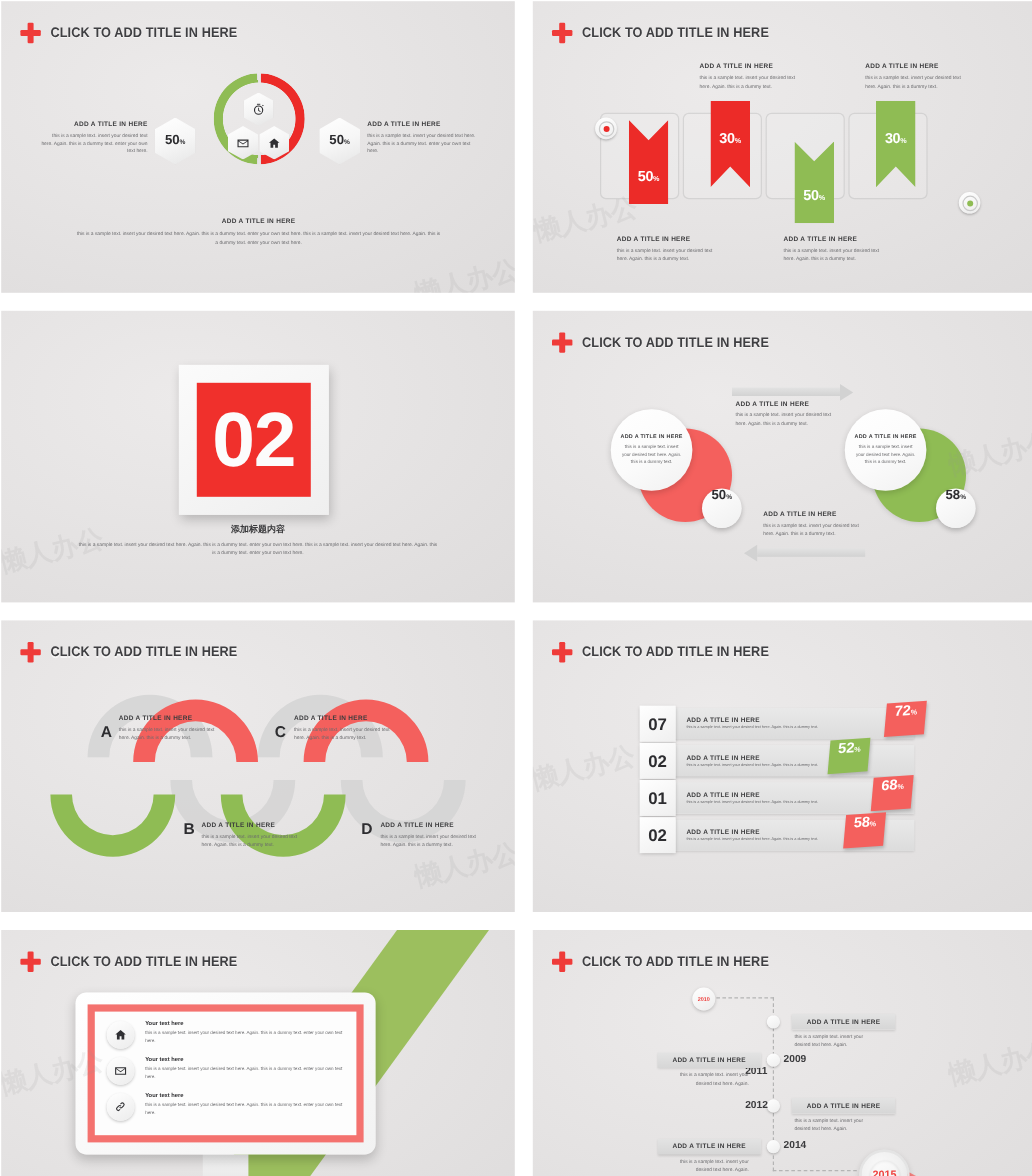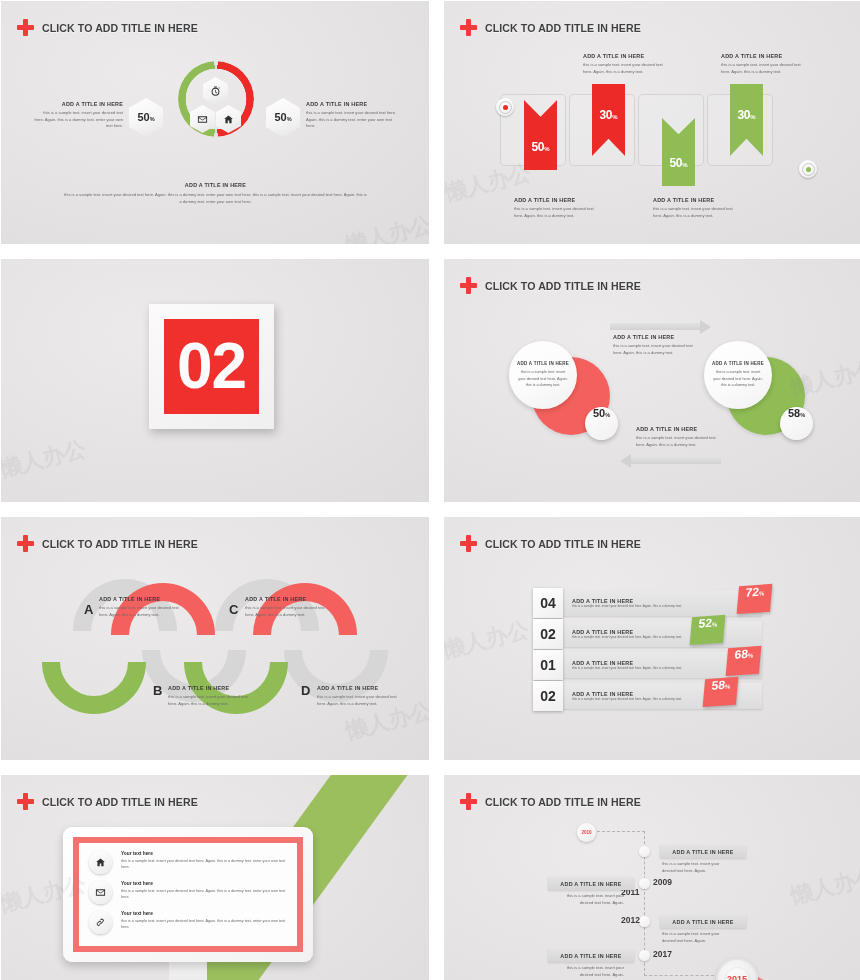--- a/index.html
+++ b/index.html
@@ -367,20 +367,24 @@
     </div>
     <div class="wm" style="left:0px; bottom:46px;">懒人办公</div>
   </div>
 
   <div class="slide">
     <div class="card02">
       <div class="inner">
         <span class="num">02</span>
       </div>
     </div>
+    <div style="position:absolute; left:64px; top:177px; width:300px; text-align:center;">
+      <div class="cn-title">添加标题内容</div>
+      <div class="body-txt" style="margin-top:5px;">this is a sample text. insert your desired text here. Again. this is a dummy text. enter your own text here. this is a sample text. insert your desired text here. Again. this is a dummy text. enter your own text here.</div>
+    </div>
     <div class="wm" style="left:-2px; bottom:28px;">懒人办公</div>
   </div>
 
   <div class="slide">
     <div class="hdr">
       <span class="cross"></span>
       <span class="hdr-title">CLICK TO ADD TITLE IN HERE</span>
     </div>
 
     <div class="arrowbar arrow-r" style="left:166px; top:64px; width:90px;"></div>
@@ -462,21 +466,21 @@
     <div class="wm" style="right:-4px; bottom:24px;">懒人办公</div>
   </div>
 
   <div class="slide">
     <div class="hdr">
       <span class="cross"></span>
       <span class="hdr-title">CLICK TO ADD TITLE IN HERE</span>
     </div>
 
     <div class="rowbar" style="top:73px;">
-      <span class="rownum">04</span>
+      <span class="rownum">07</span>
       <div style="margin-left:36px; width:160px;">
         <div class="ttl">ADD A TITLE IN HERE</div>
         <div class="body-txt" style="font-size:3.2px; line-height:1.5;">this is a sample text. insert your desired text here. Again. this is a dummy text.</div>
       </div>
     </div>
     <div class="tag" style="left:294px; top:68px; height:28px; background:#f4605d;">
       <span class="n">72</span>
         <span class="p">%</span>
     </div>
 
@@ -600,21 +604,21 @@
     <div class="body-txt" style="position:absolute; left:110px; top:118px; width:70px; text-align:right;">this is a sample text. insert your desired text here. Again.</div>
 
     <div class="tnode" style="left:195px; top:141px;"></div>
     <div class="tyear" style="left:177px; top:140px;">2012</div>
     <div class="tbox" style="left:216px; top:140px;">
       <span class="ttl">ADD A TITLE IN HERE</span>
     </div>
     <div class="body-txt" style="position:absolute; left:218px; top:156px; width:70px;">this is a sample text. insert your desired text here. Again.</div>
 
     <div class="tnode" style="left:195px; top:175px;"></div>
-    <div class="tyear" style="left:209px; top:174px;">2017</div>
+    <div class="tyear" style="left:209px; top:174px;">2014</div>
     <div class="tbox" style="left:104px; top:174px;">
       <span class="ttl">ADD A TITLE IN HERE</span>
     </div>
     <div class="body-txt" style="position:absolute; left:110px; top:190px; width:70px; text-align:right;">this is a sample text. insert your desired text here. Again.</div>
 
     <div class="handle"></div>
     <div class="magn">
       <span class="lens">2015</span>
     </div>
     <div class="wm" style="right:-6px; top:96px;">懒人办公</div>

